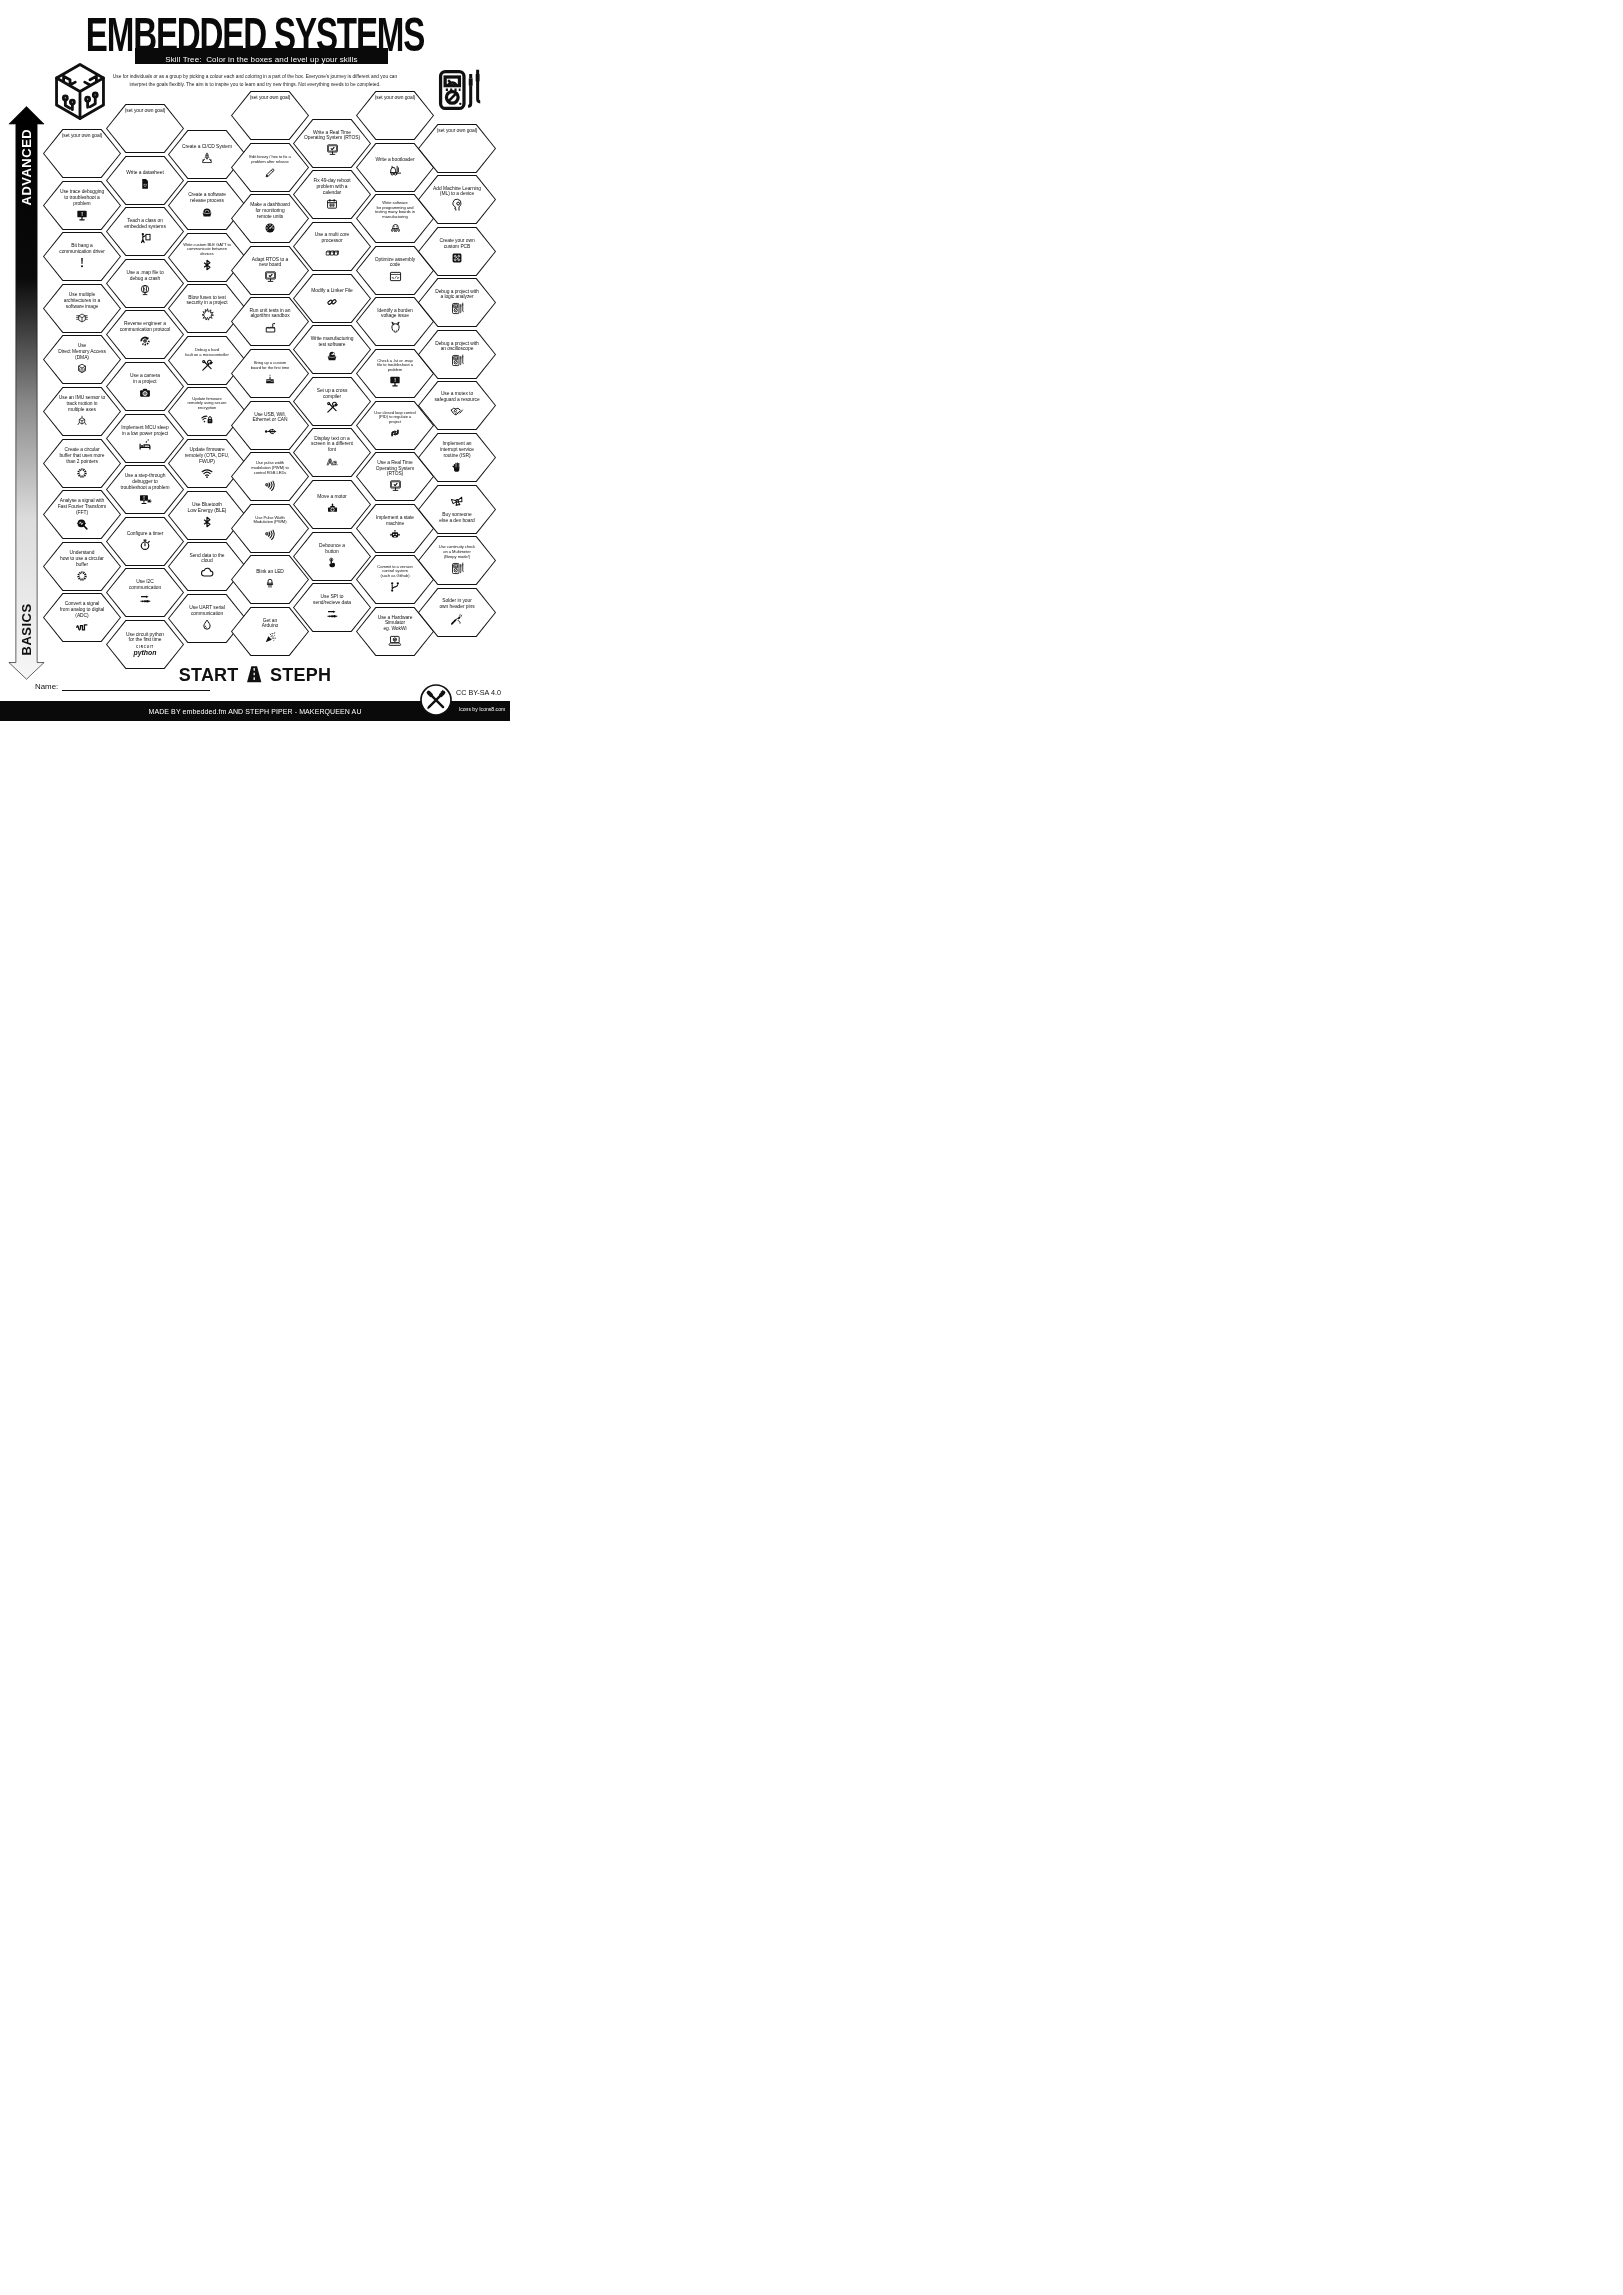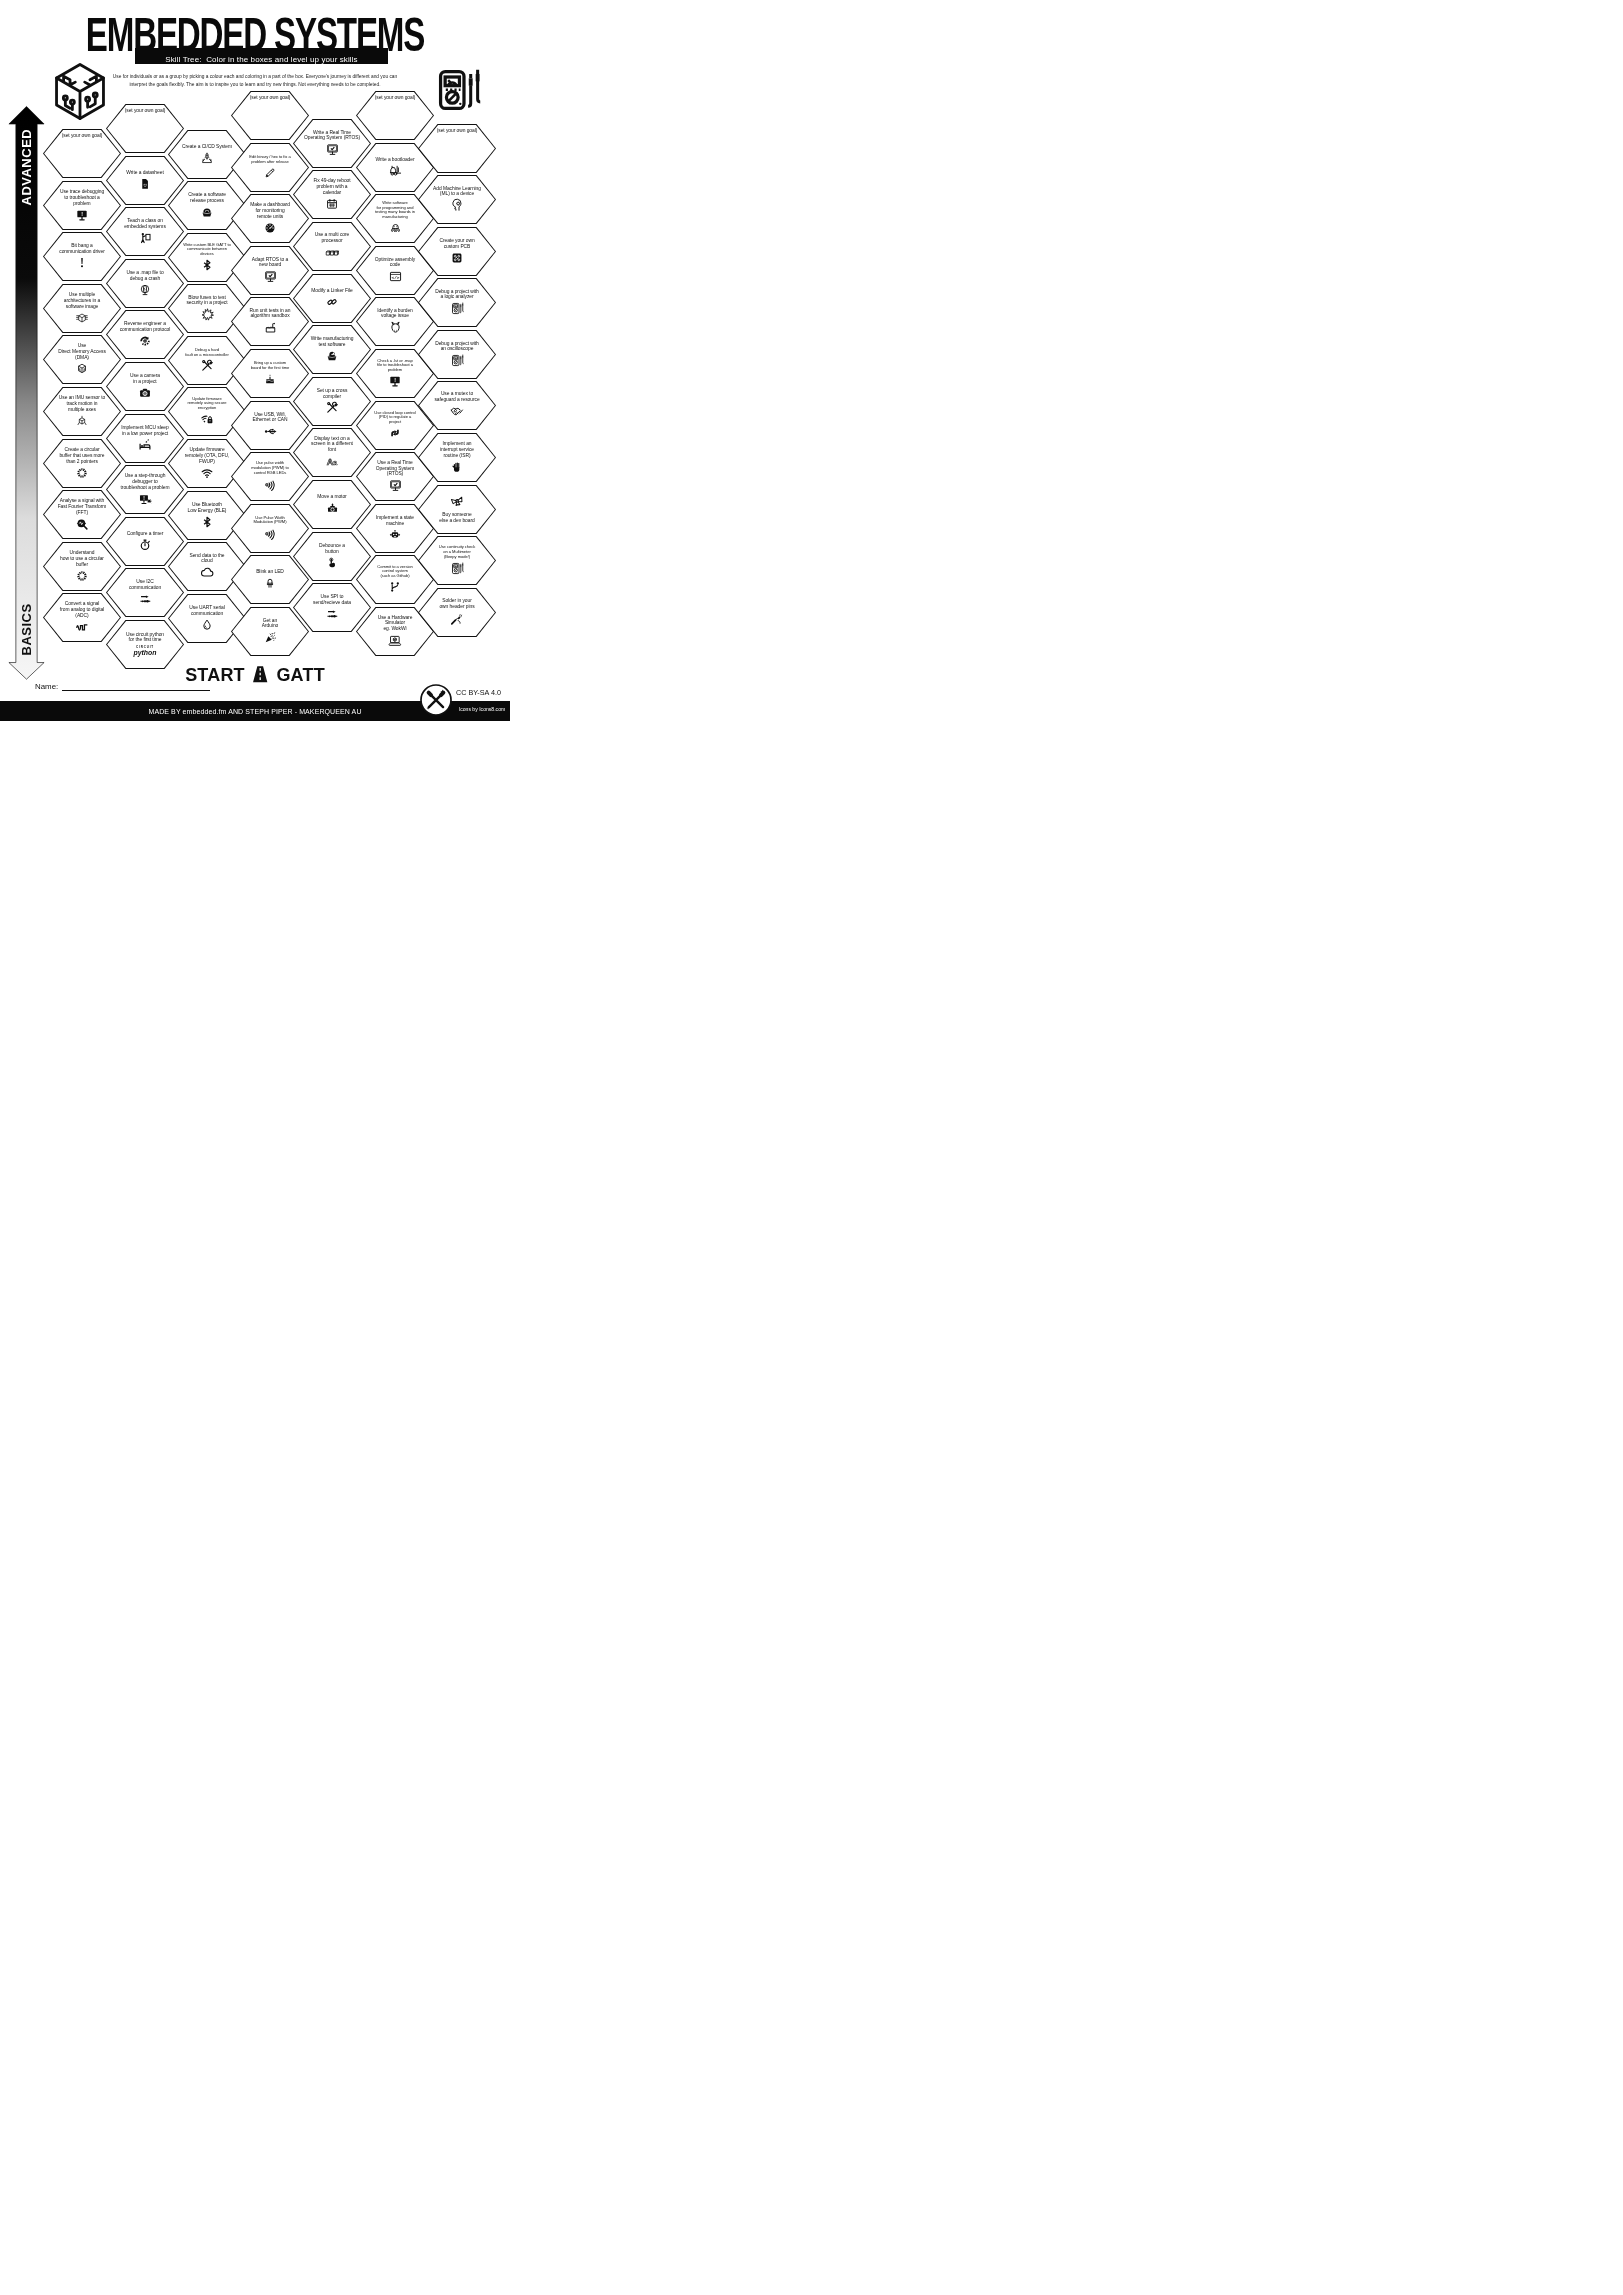--- a/index.html
+++ b/index.html
@@ -1342,21 +1342,21 @@
     </div>
 
   <div id="start-here">
     <span class="word">START</span>
     <span>
       <svg viewBox="0 0 24 22" width="20.4" height="18.5">
         <path d="M8.6 1.5h6.8L20.5 20.5H3.5z" fill="#101010"></path>
         <path d="M12 3.5v16" stroke="#fff" stroke-width="1.5" stroke-dasharray="3.2 2.4"></path>
       </svg>
     </span>
-    <span class="word">GATT</span>
+    <span class="word">STEPH</span>
   </div>
 
   <div id="name-row">
     <span id="name-label">Name:</span>
     <span id="name-line"></span>
   </div>
 
   <div id="footer-bar">
     <span id="credit">MADE BY embedded.fm AND STEPH PIPER  -  MAKERQUEEN AU</span>
   </div>

